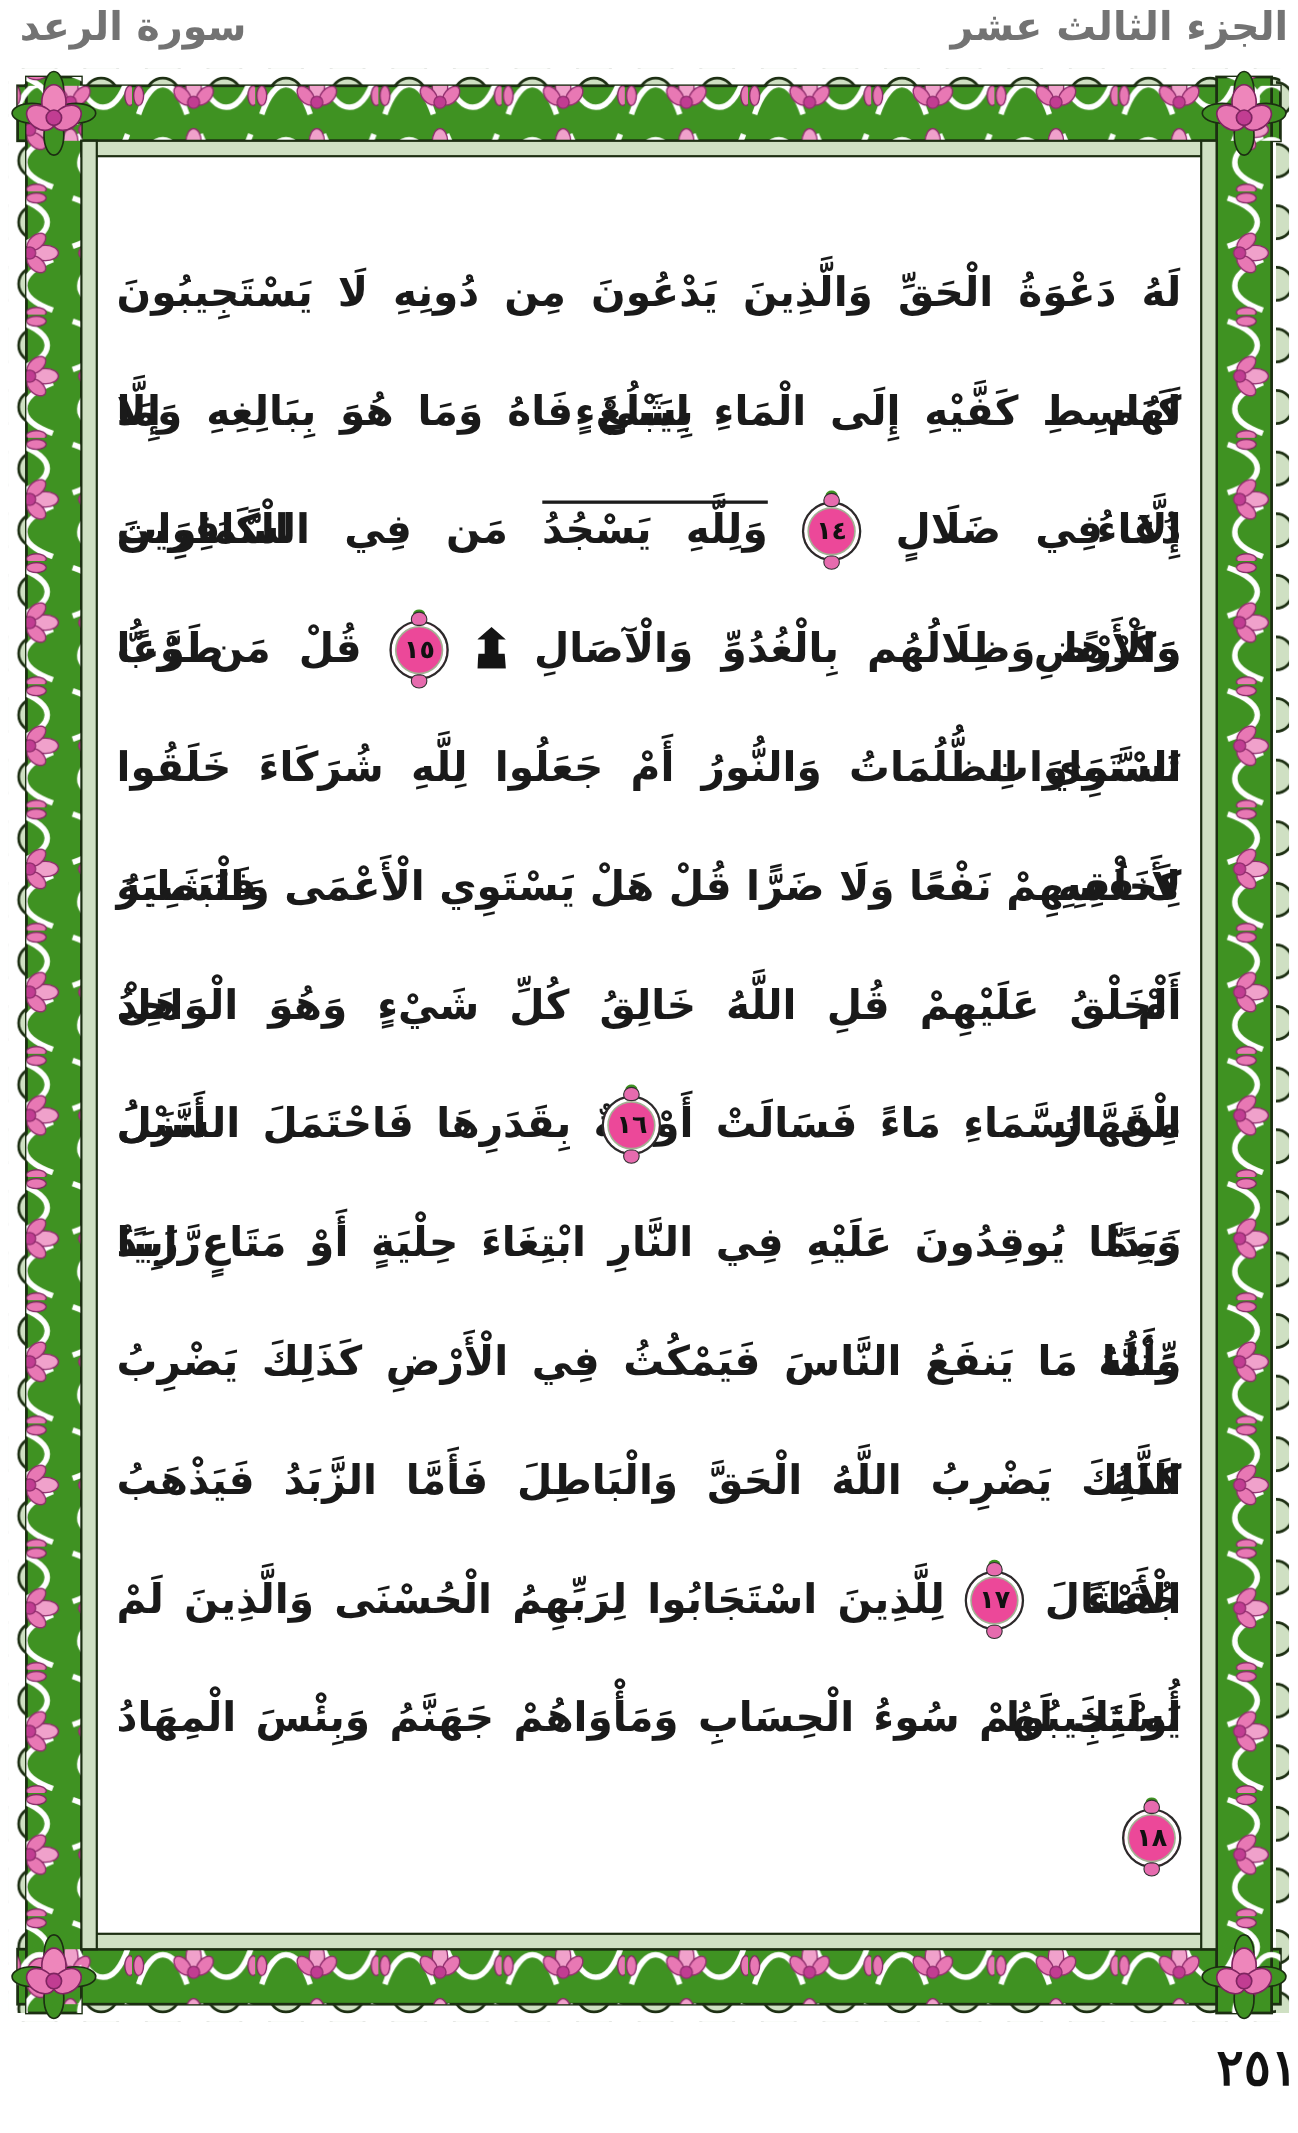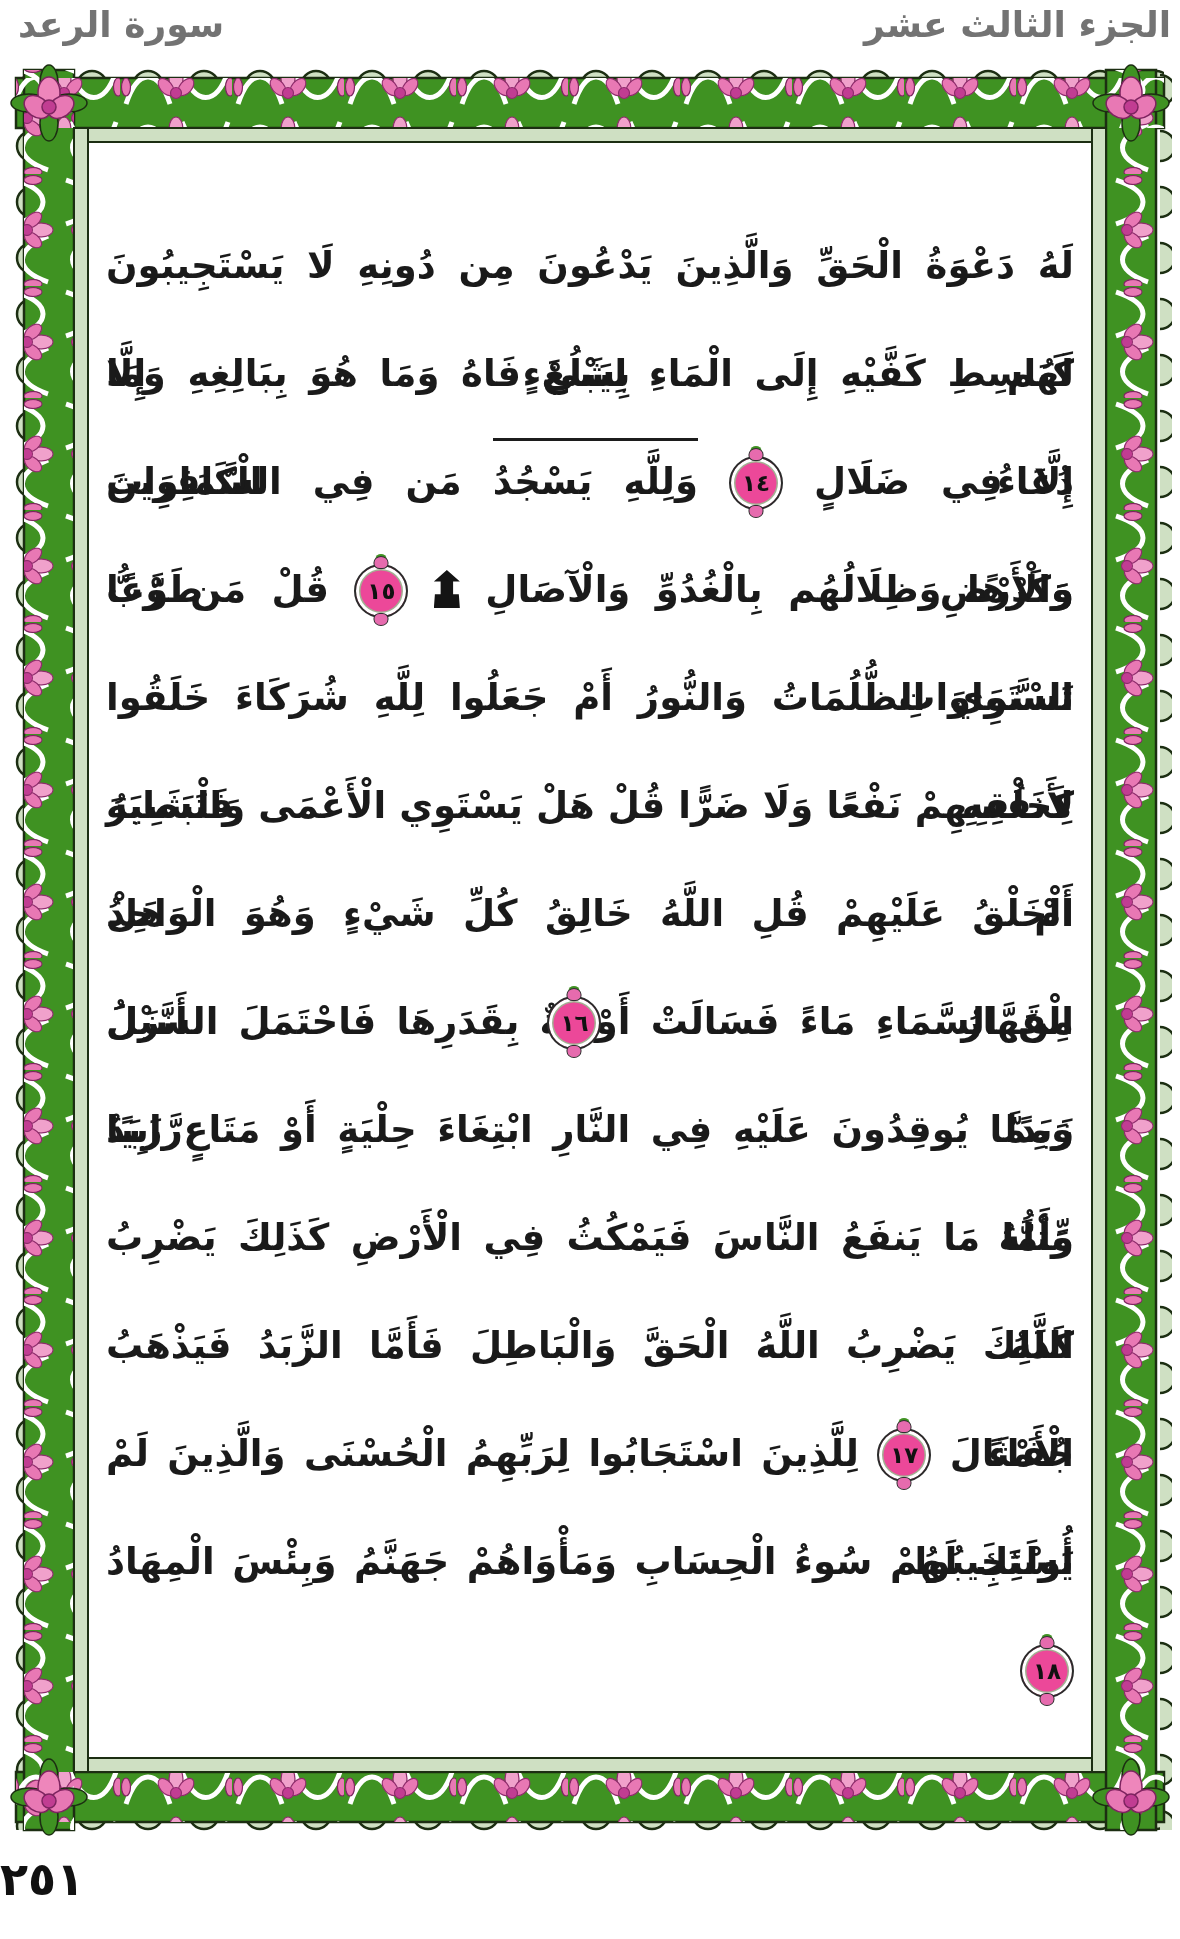--- a/index.html
+++ b/index.html
@@ -34,21 +34,21 @@
     font-size:37px;
     font-weight:bold;
     color:#1a1a1a;
     text-align:justify;
     text-align-last:justify;
     text-justify:inter-word;
   }
   .seg{white-space:normal;}
   .sajdah-overline{
     border-top:3px solid #1c1c1c;
-    padding-top:19px;
+    padding-top:2px;
   }
   
   .rosette{
     display:inline-block;
     width:50px;height:50px;
     border-radius:50%;
     background:#ec4899;
     border:2px solid #2b2b2b;
     box-shadow:inset 0 0 0 3px #ffffff, inset 0 0 0 4.5px #a3b093;
     position:relative;
@@ -76,22 +76,22 @@
   .sajdah-sign{
     display:inline-block;
     width:26px;height:38px;
     background:#141414;
     vertical-align:-6px;
     clip-path:polygon(50% 0%,100% 30%,74% 30%,74% 64%,96% 64%,100% 100%,0% 100%,4% 64%,26% 64%,26% 30%,0% 30%);
   }
   
   .page-number{
     position:absolute;left:0;right:0;top:1852px;
-    text-align:left;
-    font-size:46px;font-weight:bold;color:#111;
+    text-align:right;
+    font-size:46px;font-weight:bold;color:#111;font-family:Liberation Serif, serif;
   }
 </style>
 </head>
 <body>
 
 <div class="page">
 
   <div class="header-label juz-label">الجزء الثالث عشر</div>
 
   <div class="header-label surah-label">سورة الرعد</div>

